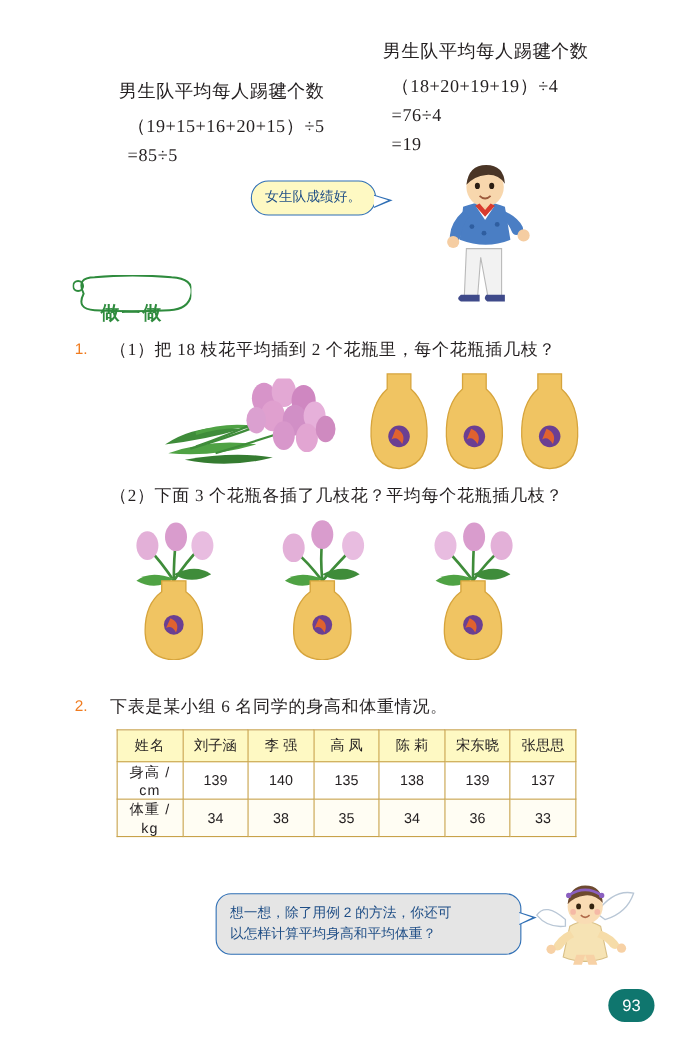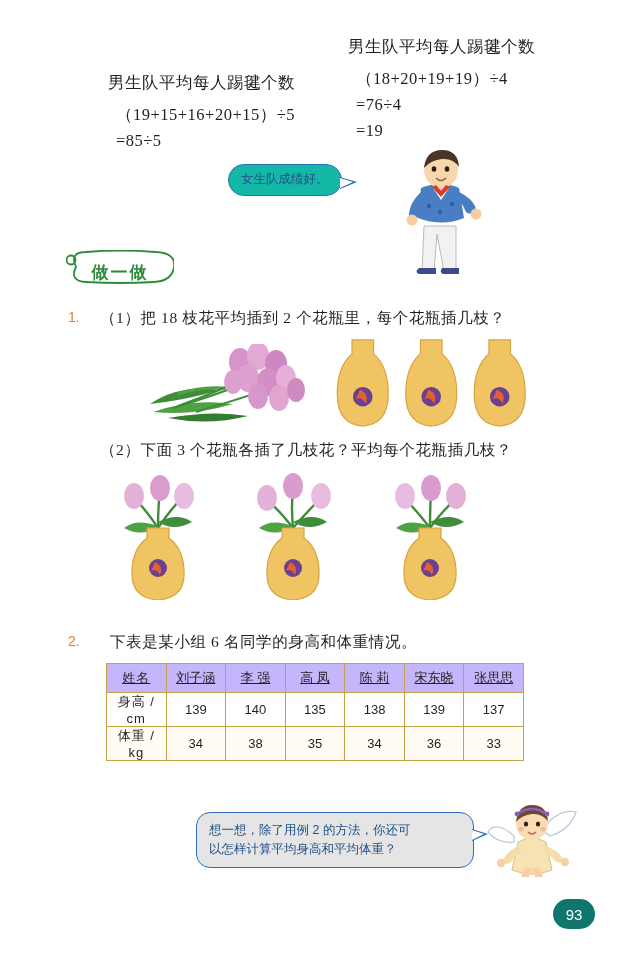--- a/index.html
+++ b/index.html
@@ -57,21 +57,21 @@
     left: 0;
     width: 625px;
     height: 120px;
   }
   .speech-bubble {
     position: absolute;
     left: 228px;
     top: 14px;
     border: 1.6px solid #2f6fb5;
     border-radius: 16px;
-    background: #14b8a6;
+    background: #fef9c3;
     padding: 6px 12px 7px 12px;
     font-size: 12.5px;
     color: #1f4e86;
     font-family: Liberation Mono, monospace;
     white-space: nowrap;
   }
   .speech-bubble::after {
     content: "";
     position: absolute;
     right: -16px;
@@ -107,21 +107,21 @@
   .doit {
     position: absolute;
     left: 66px;
     top: 250px;
     width: 108px;
     height: 34px;
   }
   .doit-label {
     position: absolute;
     left: 0;
-    top: 0;
+    top: 12px;
     width: 108px;
     height: 45px;
     display: flex;
     align-items: center;
     justify-content: center;
     font-size: 17px;
     font-weight: bold;
     color: #2e8b3d;
     letter-spacing: 2px;
     font-family: Liberation Serif, serif;
@@ -184,21 +184,21 @@
     height: 28px;
     padding: 0 2px;
     color: #231f20;
   }
   table.data tr:nth-child(odd) td { background: #fffdf3; }
   table.data tr:nth-child(even) td { background: #ffffff; }
   table.data td.head {
     background: #fdf6e0;
     letter-spacing: 1px;
   }
-  table.data tr:first-child td { background: #c4b5fd; text-decoration: underline; }
+  table.data tr:first-child td { background: #fef9c3; }
 
   
   .bottom-bubble {
     position: absolute;
     left: 196px;
     top: 812px;
     width: 278px;
     border: 1.6px solid #2f6fb5;
     border-radius: 14px;
     background: #e5e5e5;
@@ -417,21 +417,21 @@
         <ellipse cx="59" cy="18" rx="10" ry="13" fill="#d99ccd"></ellipse>
         <ellipse cx="84" cy="26" rx="10" ry="13" fill="#e3b0d8"></ellipse>
         <path d="M47 58 h22 v10 q16 12 15 38 q-1 22 -26 24 q-25 -2 -26 -24 q-1 -26 15 -38 z" fill="#f0c462" stroke="#d6a43c" stroke-width="1.2"></path>
         <ellipse cx="58" cy="98" rx="9" ry="9" fill="#6b3f92"></ellipse>
         <path d="M55 92 q9 4 5 13 q-4 -7 -9 -4 z" fill="#e0622f"></path>
       </g>
     </g>
   </svg>
 
   <div class="ex-num" style="left:68px; top:633px;">2.</div>
-  <div class="q-text" style="left:110px; top:632px;">下表是某小组 6 名同学的身高和体重情况。</div>
+  <div class="q-text" style="left:100px; top:632px;">下表是某小组 6 名同学的身高和体重情况。</div>
 
   <div class="table-wrap">
     <table class="data">
       <tbody>
           <tr>
         <td class="head">姓名</td>
         <td>刘子涵</td>
         <td>李 强</td>
         <td>高 凤</td>
         <td>陈 莉</td>

